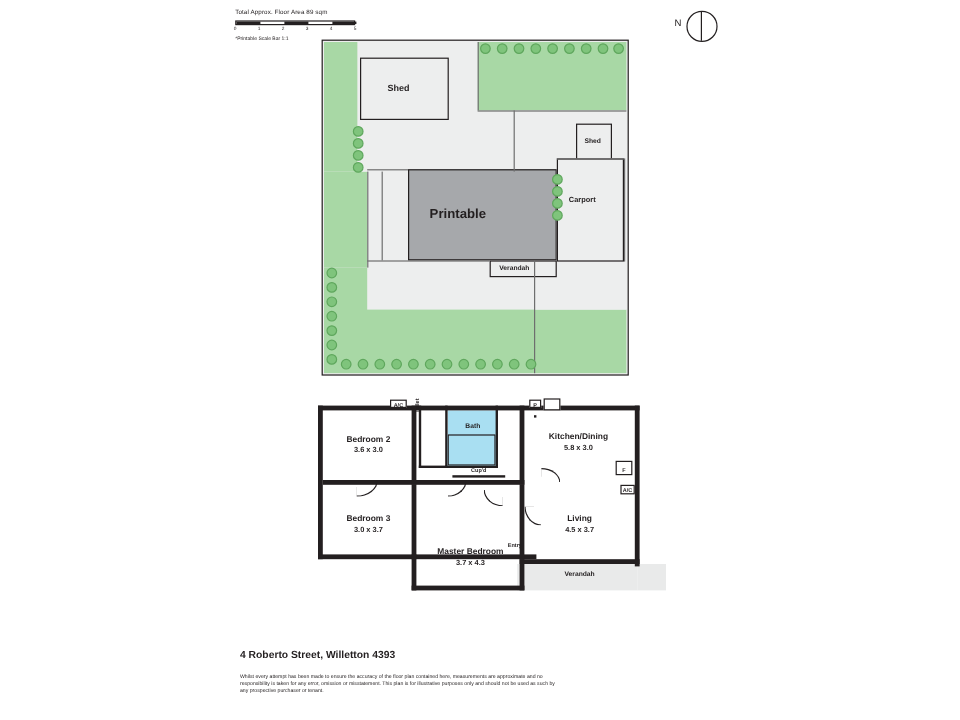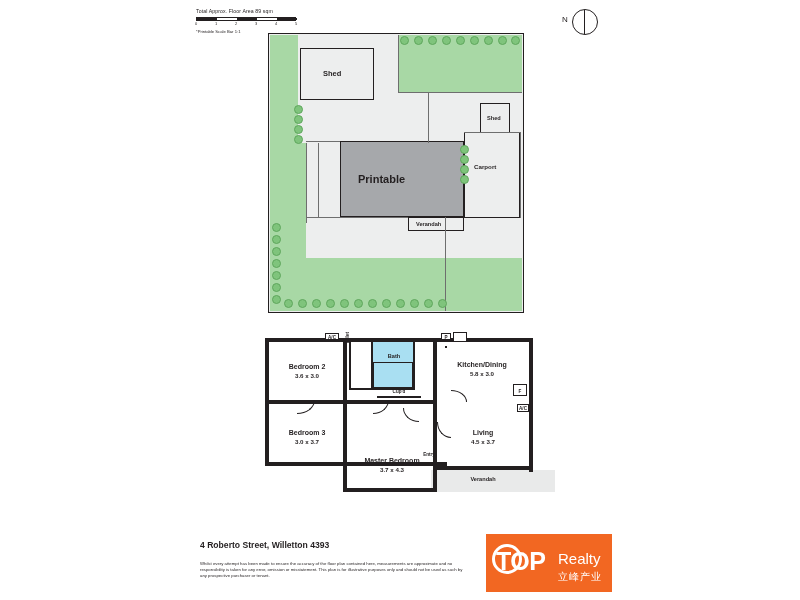--- a/index.html
+++ b/index.html
@@ -506,20 +506,14 @@
 
     <div class="rname tiny" style="left:70px; top:3px; width:14px;">A/C</div>
     <div class="rname tiny" style="left:262px; top:74px; width:12px;">A/C</div>
     <div class="rname tiny" style="left:186px; top:3px; width:10px;">P</div>
     <div class="rname tiny" style="left:258px; top:57px; width:14px;">F</div>
   </div>
 
   <div class="addr">4 Roberto Street, Willetton 4393</div>
   <div class="disclaimer">Whilst every attempt has been made to ensure the accuracy of the floor plan contained here, measurements are approximate and no responsibility is taken for any error, omission or misstatement. This plan is for illustrative purposes only and should not be used as such by any prospective purchaser or tenant.</div>
 
-  <div class="logo">
-    <div class="ring"></div>
-    <div class="top">TOP</div>
-    <div class="realty">Realty</div>
-    <div class="cn">立峰产业</div>
-  </div>
 
 </div>
 
 </body></html>

